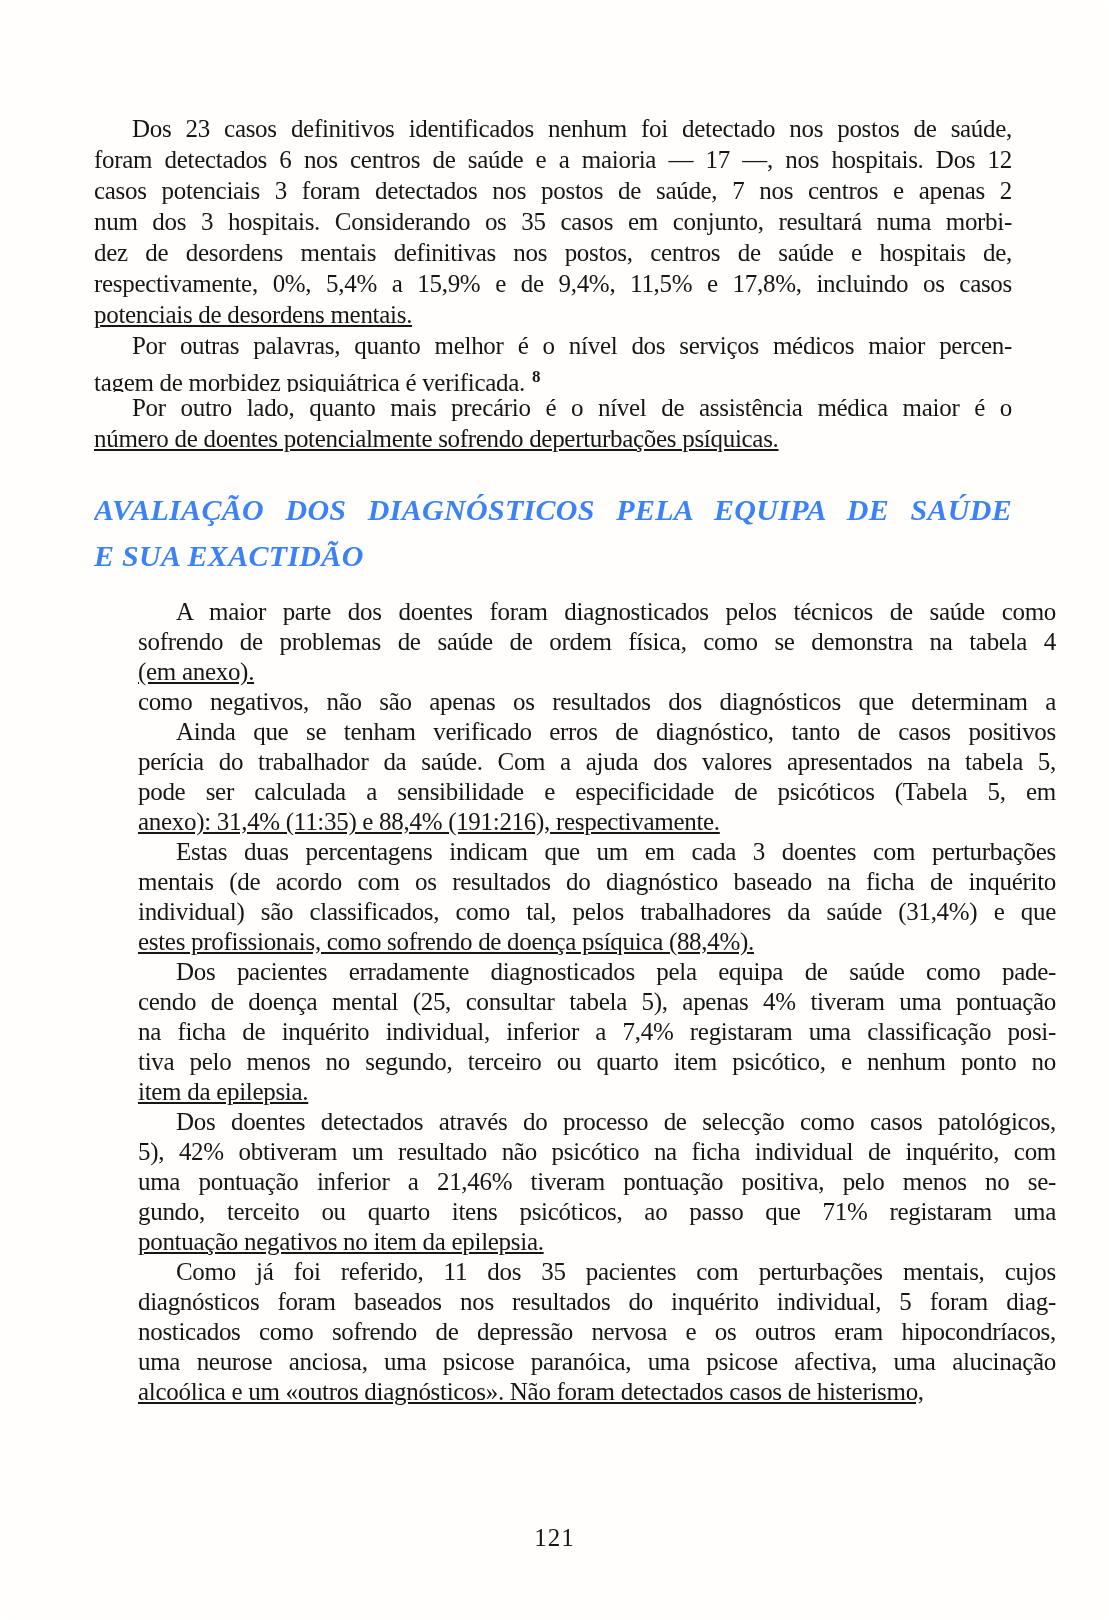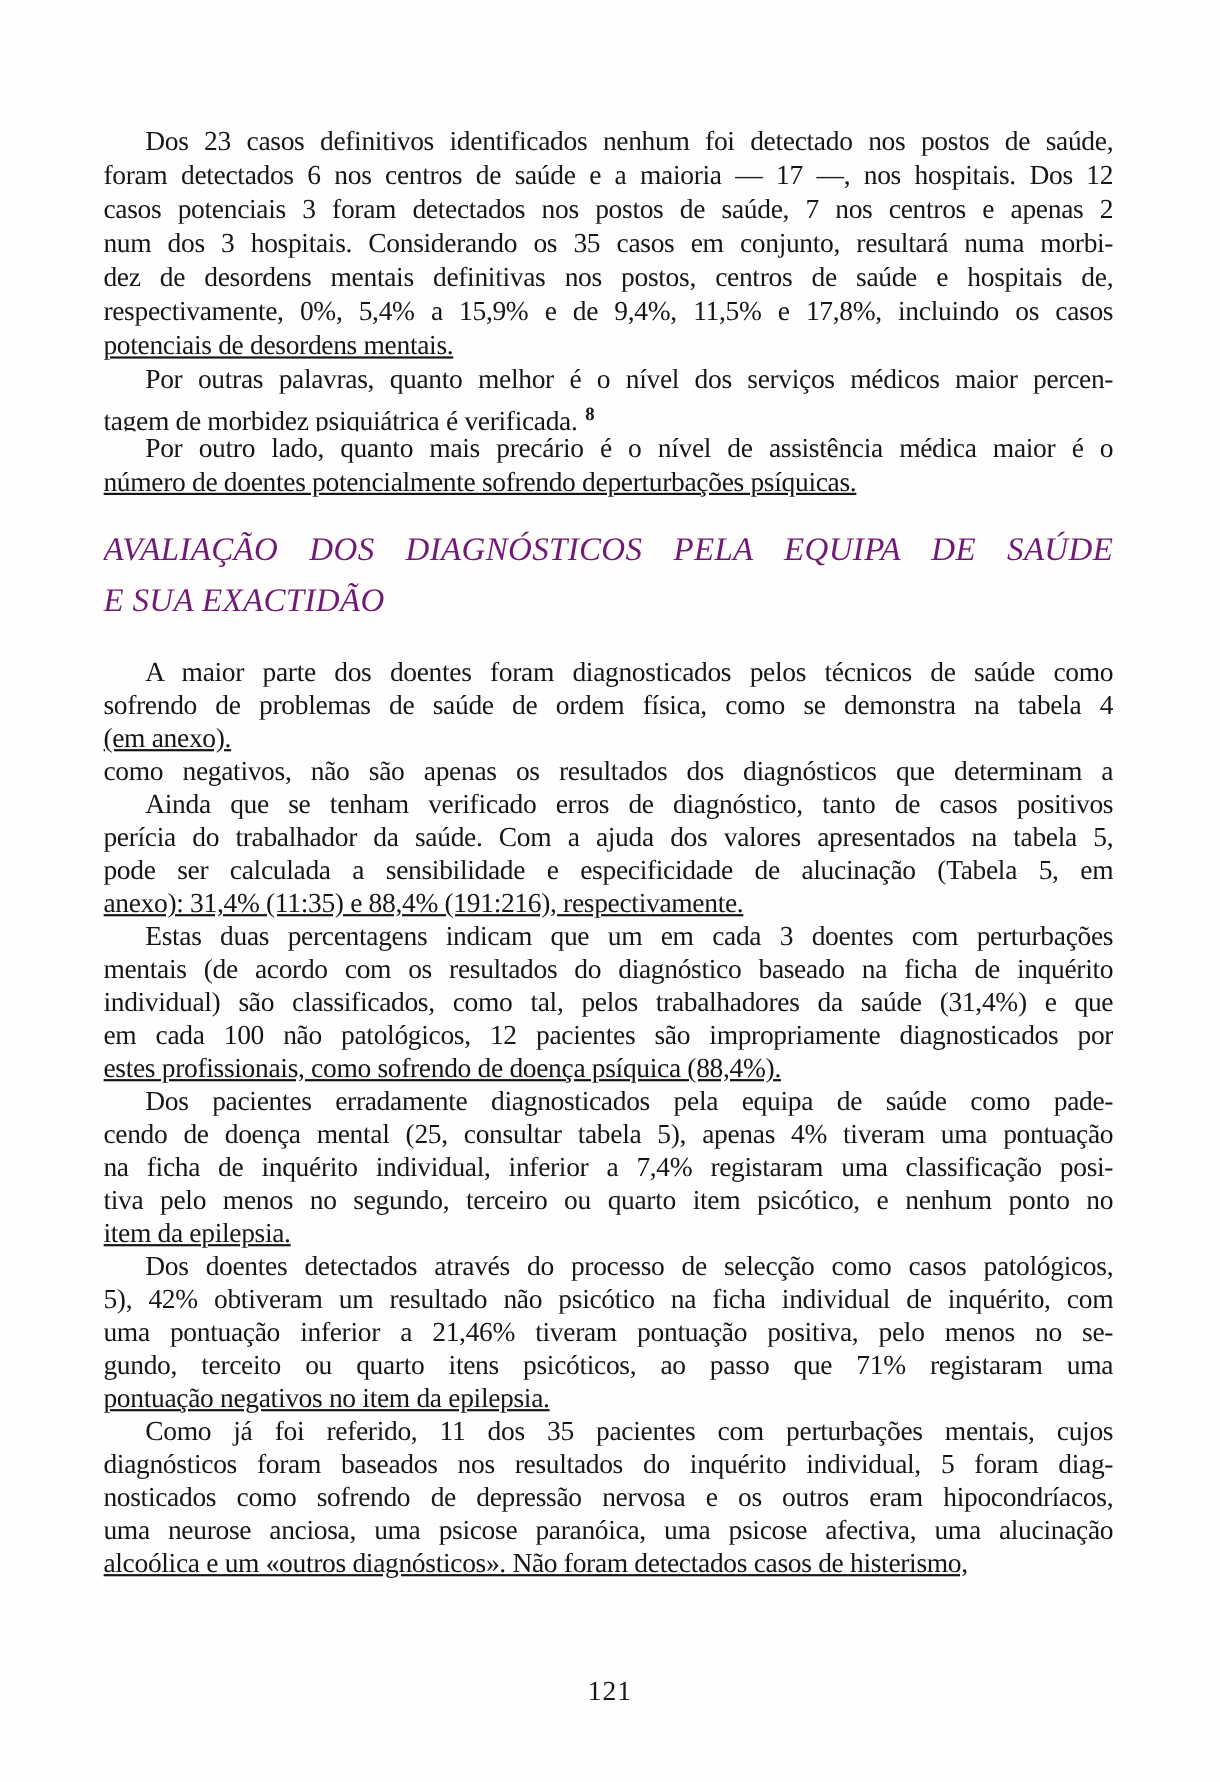--- a/index.html
+++ b/index.html
@@ -8,21 +8,21 @@
     width: 1109px;
     height: 1620px;
     background: #fffefd;
     font-family: "Liberation Serif", "DejaVu Serif", serif;
     color: #161616;
     overflow: hidden;
     border-radius: 10px;
   }
   .col { position: absolute; left: 94px; width: 918px; }
   .intro { top: 113px; }
-  .main  { top: 597px; }
+  .main  { top: 597px; margin-left: 44px; }
   .line {
     height: 31px;
     line-height: 31px;
     font-size: 25px;
     letter-spacing: -0.3px;
     text-align: justify;
     text-align-last: justify;
     overflow: hidden;
   }
   .main .line { height: 30px; line-height: 30px; }
@@ -31,28 +31,28 @@
   .fnsup {
     font-size: 17px;
     font-weight: 700;
     vertical-align: 9px;
     margin-left: 7px;
     letter-spacing: 0;
   }
   .heading {
     position: absolute;
     left: 94px;
-    top: 477px;
+    top: 487px;
     width: 918px;
     margin: 0;
     font-style: italic;
-    font-weight: 400;
+    font-weight: 700;
     font-size: 30px;
     letter-spacing: 0.3px;
-    color: #701a75;
+    color: #3b82f6;
   }
   .hline { height: 46px; line-height: 46px; overflow: hidden; }
   .hline.justify { text-align: justify; text-align-last: justify; }
   .pagenum {
     position: absolute;
     left: 0;
     top: 1524px;
     width: 100%;
     text-align: center;
     font-size: 25px;
@@ -94,28 +94,27 @@
   <section class="col main">
     <div class="para">
       <div class="line indent">A maior parte dos doentes foram diagnosticados pelos técnicos de saúde como</div>
       <div class="line">sofrendo de problemas de saúde de ordem física, como se demonstra na tabela 4</div>
       <div class="line last">(em anexo).</div>
     </div>
     <div class="para">
       <div class="line">como negativos, não são apenas os resultados dos diagnósticos que determinam a</div>
       <div class="line indent">Ainda que se tenham verificado erros de diagnóstico, tanto de casos positivos</div>
       <div class="line">perícia do trabalhador da saúde. Com a ajuda dos valores apresentados na tabela 5,</div>
-      <div class="line">pode ser calculada a sensibilidade e especificidade de alucinação (Tabela 5, em</div>
+      <div class="line">pode ser calculada a sensibilidade e especificidade de psicóticos (Tabela 5, em</div>
       <div class="line last">anexo): 31,4% (11:35) e 88,4% (191:216), respectivamente.</div>
     </div>
     <div class="para">
       <div class="line indent">Estas duas percentagens indicam que um em cada 3 doentes com perturbações</div>
       <div class="line">mentais (de acordo com os resultados do diagnóstico baseado na ficha de inquérito</div>
       <div class="line">individual) são classificados, como tal, pelos trabalhadores da saúde (31,4%) e que</div>
-      <div class="line">em cada 100 não patológicos, 12 pacientes são impropriamente diagnosticados por</div>
       <div class="line last">estes profissionais, como sofrendo de doença psíquica (88,4%).</div>
     </div>
     <div class="para">
       <div class="line indent">Dos pacientes erradamente diagnosticados pela equipa de saúde como pade-</div>
       <div class="line">cendo de doença mental (25, consultar tabela 5), apenas 4% tiveram uma pontuação</div>
       <div class="line">na ficha de inquérito individual, inferior a 7,4% registaram uma classificação posi-</div>
       <div class="line">tiva pelo menos no segundo, terceiro ou quarto item psicótico, e nenhum ponto no</div>
       <div class="line last">item da epilepsia.</div>
     </div>
     <div class="para">

